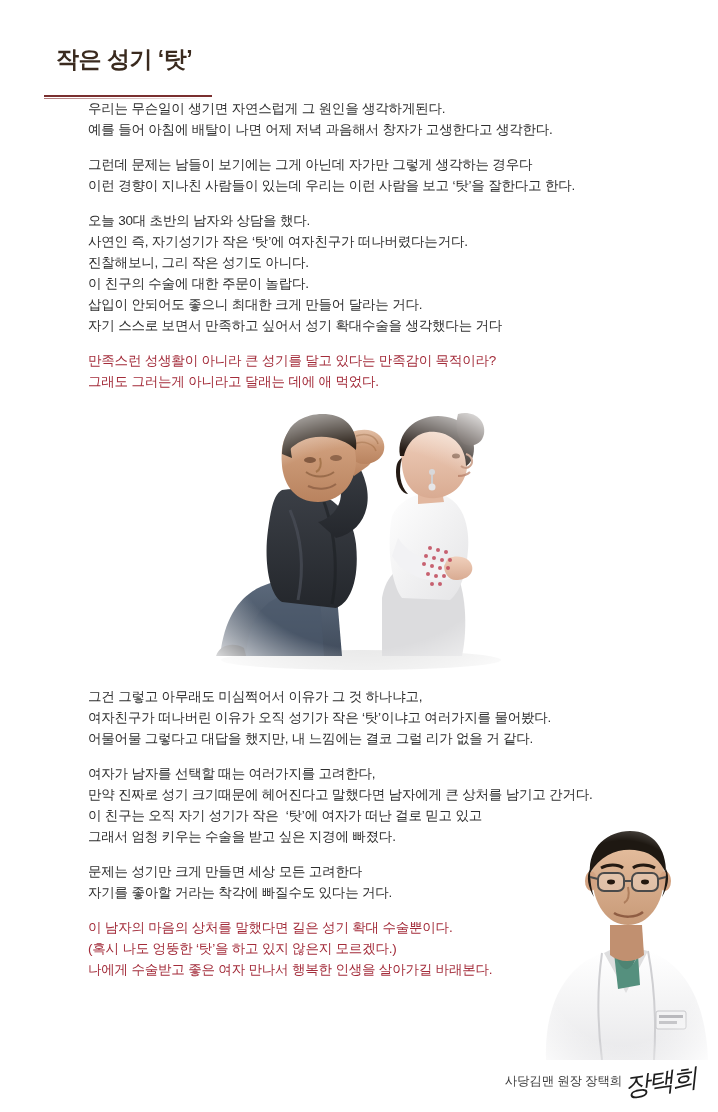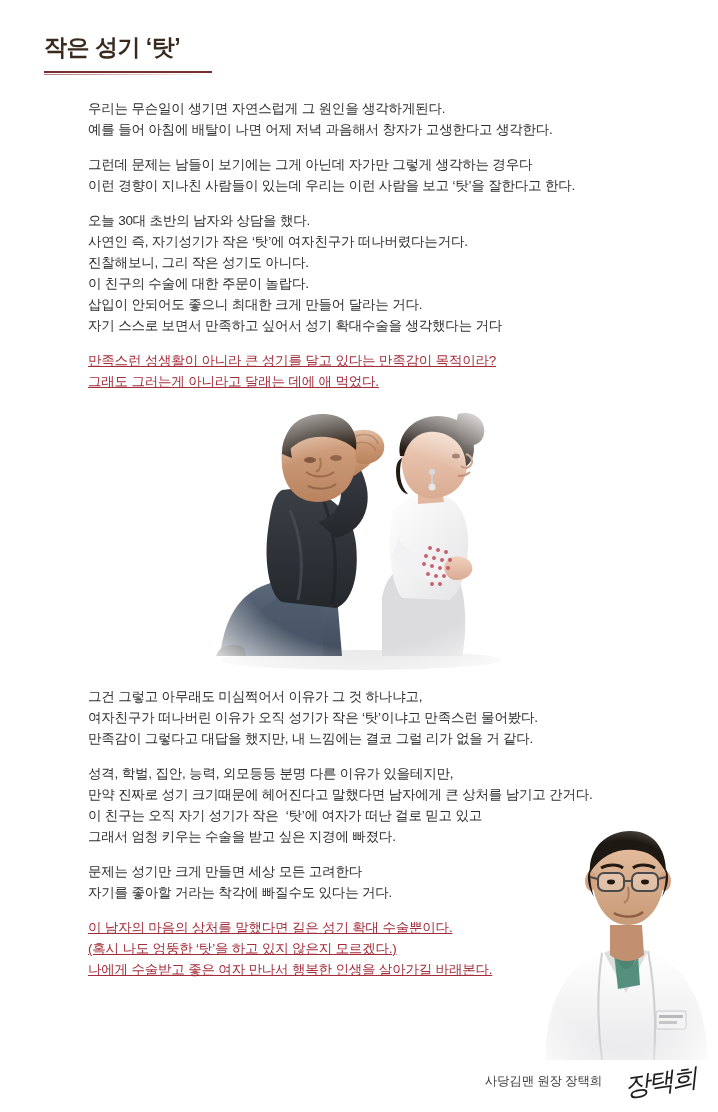--- a/index.html
+++ b/index.html
@@ -26,21 +26,21 @@
     position: absolute;
     left: 44px;
     top: 34px;
     width: 630px;
   }
   .title {
     font-size: 23px;
     font-weight: bold;
     color: #3a2a1e;
     letter-spacing: -0.5px;
-    margin: 0;
+    margin: 12px;
     padding: 0 0 9px 0;
     line-height: 1.2;
   }
   .title-rule {
     width: 168px;
     height: 2px;
     background: #7a2f2f;
     margin: 0;
   }
   .title-rule-fade {
@@ -57,21 +57,20 @@
     font-size: 13.5px;
     color: #2e2e2e;
     line-height: 21px;
     letter-spacing: -0.2px;
   }
   .para {
     margin: 0 0 14px 0;
   }
   .para:last-child {
     margin-bottom: 0;
-    text-decoration: underline;
   }
   .para .line {
     display: block;
     white-space: pre;
     margin-left: 44px;
   }
   .accent {
     color: #a32c3a;
   }
   #block-top { top: 98px; }
@@ -99,21 +98,21 @@
   }
   .doctor svg { display: block; }
 
   
   .sign-row {
     position: absolute;
     right: 22px;
     bottom: 16px;
     display: flex;
     align-items: flex-end;
-    gap: 22px;
+    gap: 2px;
   }
   .sign-caption {
     font-size: 12.5px;
     color: #3b3b3b;
     letter-spacing: -0.2px;
     padding-bottom: 6px;
   }
   .sign-mark {
     font-family: "Liberation Serif", serif;
     font-style: italic;
@@ -265,25 +264,25 @@
       <path d="M246 77 L246 86" stroke="#cfcfd1" stroke-width="2"></path>
       <circle cx="246" cy="89" r="3.5" fill="#e6e6e8"></circle>
 
       <rect x="0" y="0" width="360" height="272" fill="url(#vig)"></rect>
     </svg>
   </div>
 
   <div class="body-text" id="block-mid">
       <div class="para">
         <span class="line">그건 그렇고 아무래도 미심쩍어서 이유가 그 것 하나냐고,</span>
-        <span class="line">여자친구가 떠나버린 이유가 오직 성기가 작은 ‘탓’이냐고 만족스런 물어봤다.</span>
-        <span class="line">만족감이 그렇다고 대답을 했지만, 내 느낌에는 결코 그럴 리가 없을 거 같다.</span>
-      </div>
-      <div class="para">
-        <span class="line">성격, 학벌, 집안, 능력, 외모등등 분명 다른 이유가 있을테지만,</span>
+        <span class="line">여자친구가 떠나버린 이유가 오직 성기가 작은 ‘탓’이냐고 여러가지를 물어봤다.</span>
+        <span class="line">어물어물 그렇다고 대답을 했지만, 내 느낌에는 결코 그럴 리가 없을 거 같다.</span>
+      </div>
+      <div class="para">
+        <span class="line">여자가 남자를 선택할 때는 여러가지를 고려한다,</span>
         <span class="line">만약 진짜로 성기 크기때문에 헤어진다고 말했다면 남자에게 큰 상처를 남기고 간거다.</span>
         <span class="line">이 친구는 오직 자기 성기가 작은  ‘탓’에 여자가 떠난 걸로 믿고 있고</span>
         <span class="line">그래서 엄청 키우는 수술을 받고 싶은 지경에 빠졌다.</span>
       </div>
       <div class="para">
         <span class="line">문제는 성기만 크게 만들면 세상 모든 고려한다</span>
         <span class="line">자기를 좋아할 거라는 착각에 빠질수도 있다는 거다.</span>
       </div>
       <div class="para accent">
         <span class="line">이 남자의 마음의 상처를 말했다면 길은 성기 확대 수술뿐이다.</span>

